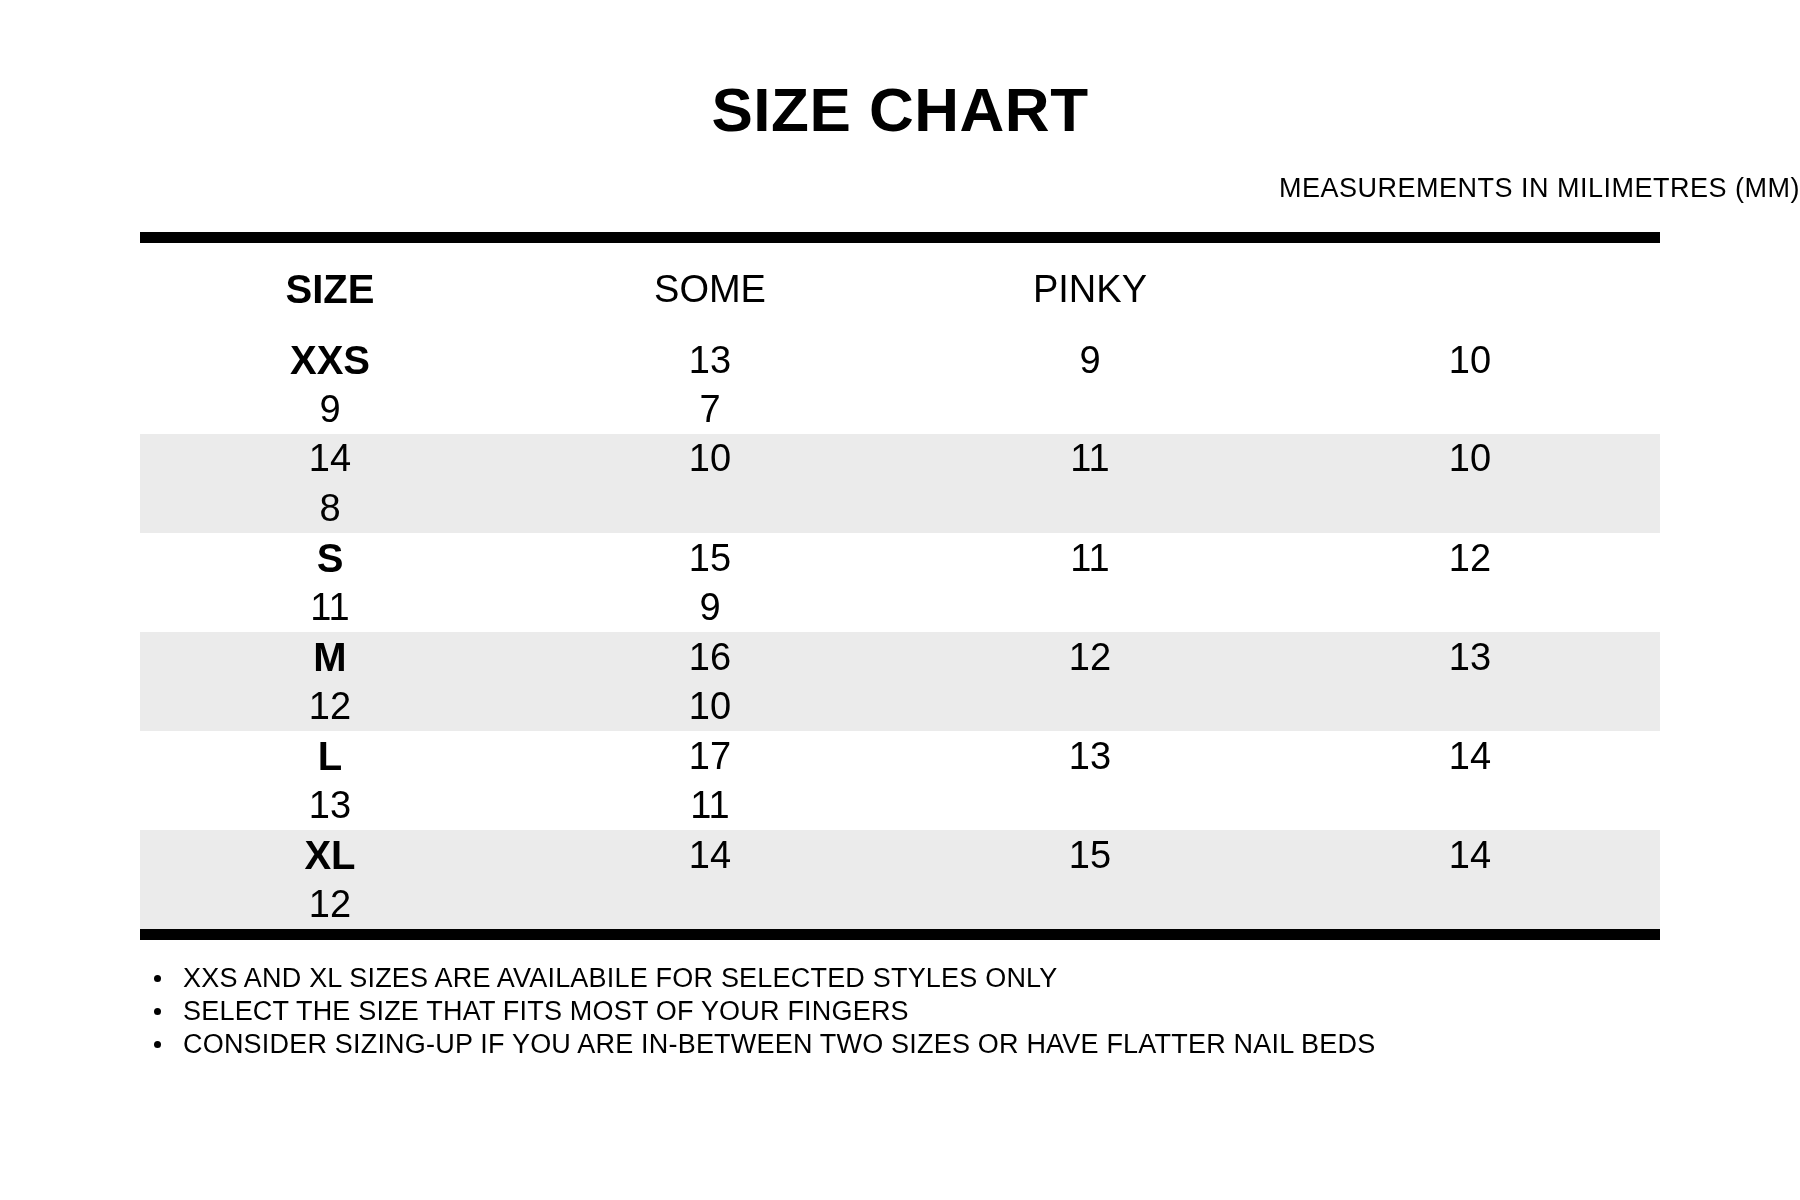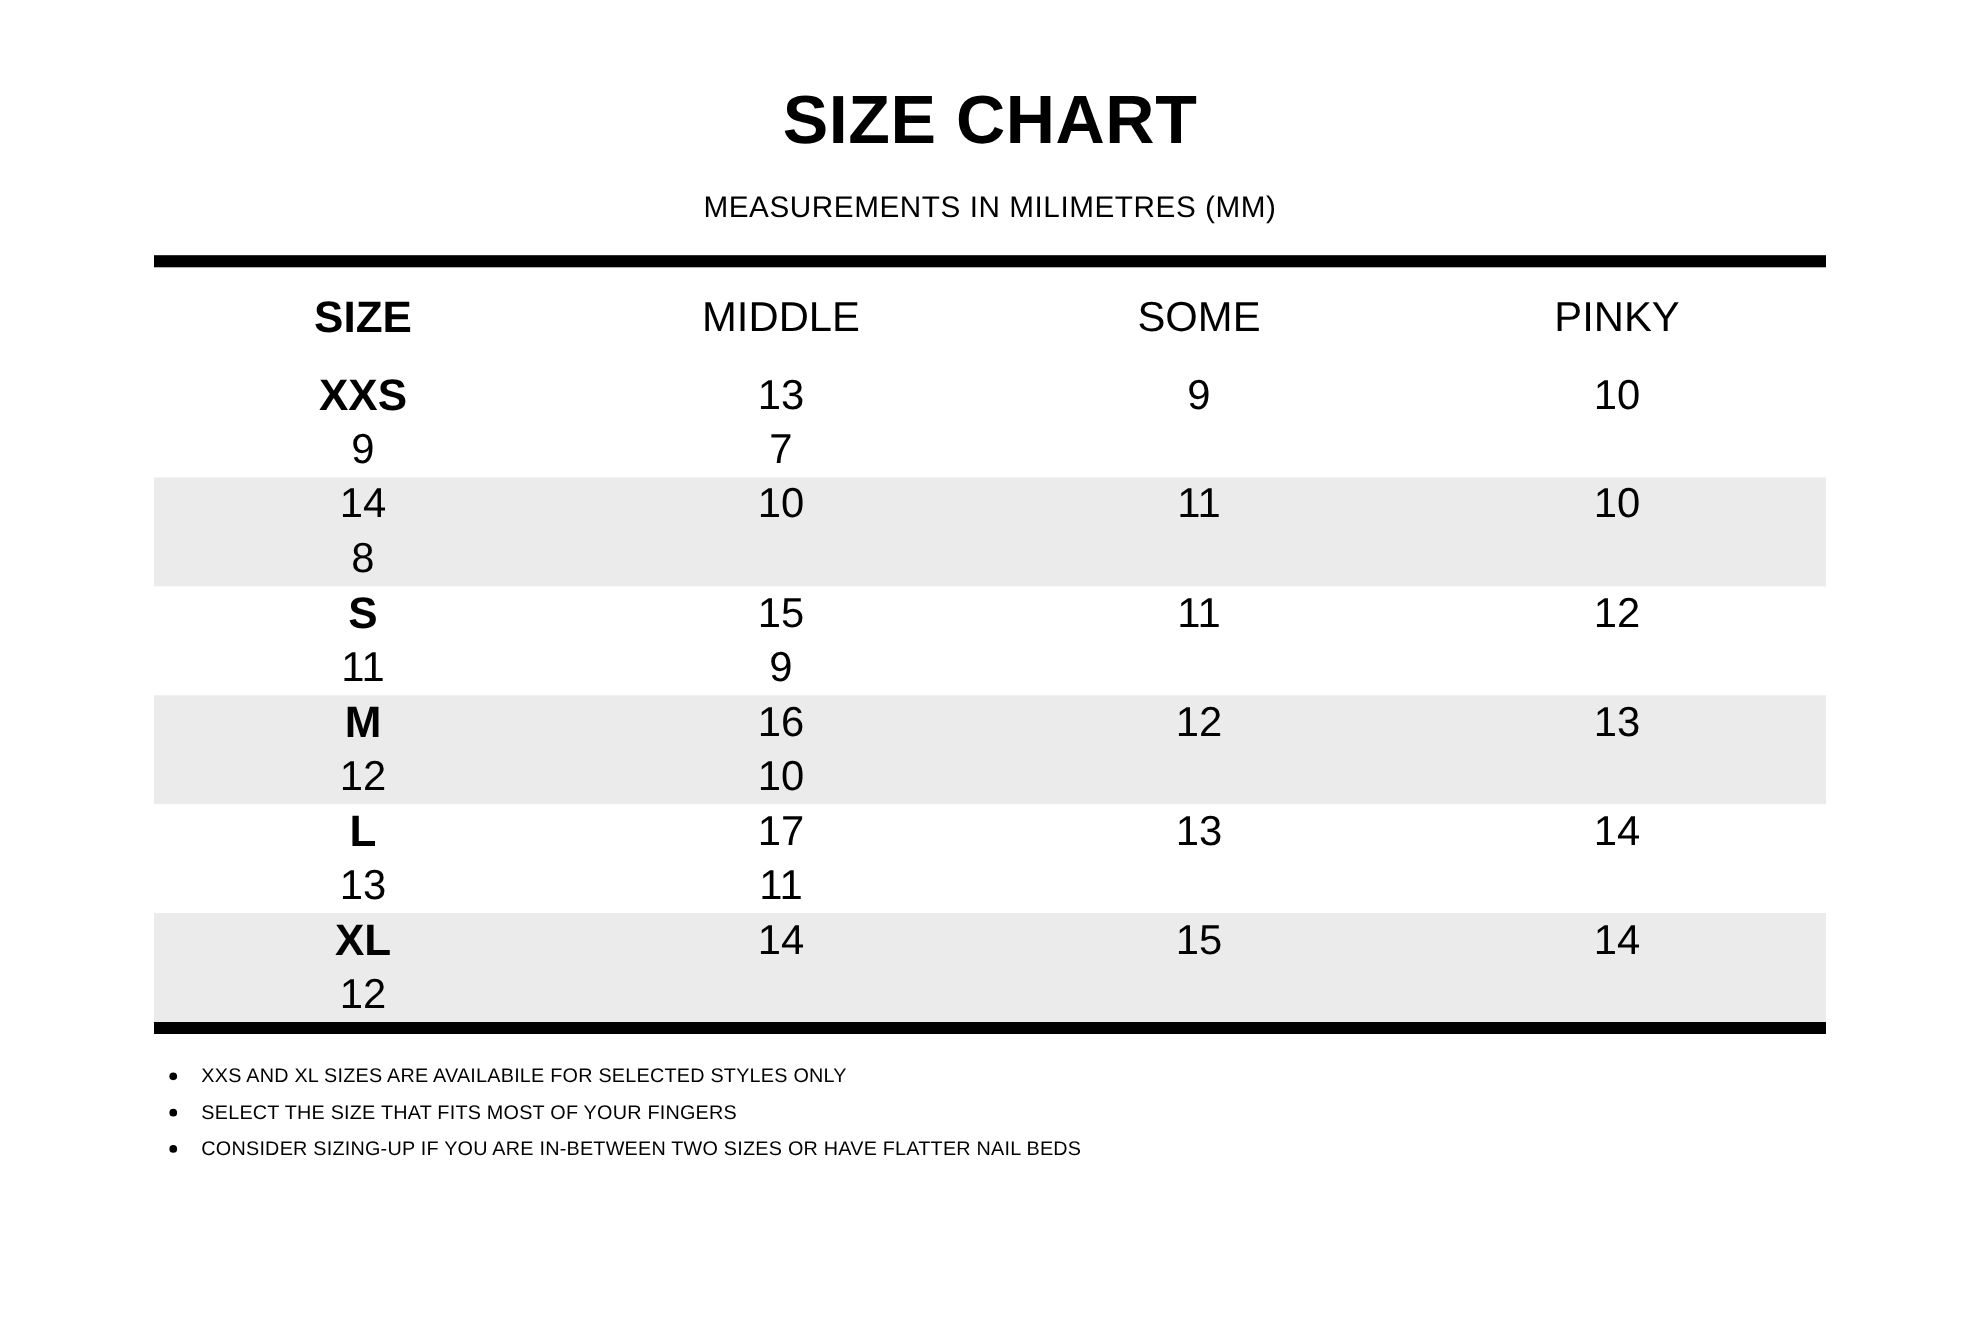--- a/index.html
+++ b/index.html
@@ -21,21 +21,21 @@
   .title {
     margin: 0;
     text-align: center;
     font-size: 62px;
     line-height: 64px;
     font-weight: 700;
     letter-spacing: 0.5px;
   }
   .subtitle {
     margin-top: 32px;
-    text-align: center;
+    text-align: right;
     font-size: 27px;
     line-height: 28px;
     font-weight: 400;
     letter-spacing: 0.5px;
   }
   .size-table {
     margin: 30px auto 0 auto;
     width: 1520px;
     border-top: 11px solid #000000;
     border-bottom: 11px solid #000000;
@@ -59,21 +59,21 @@
     font-weight: 700;
     font-size: 40px;
   }
   .notes {
     margin: 22px 0 0 154px;
     width: 1520px;
   }
   .note {
     display: flex;
     align-items: flex-start;
-    font-size: 18px;
+    font-size: 27px;
     line-height: 33px;
     letter-spacing: 0.2px;
   }
   .note .dot {
     flex: none;
     width: 7px;
     height: 7px;
     margin-top: 13px;
     border-radius: 50%;
     background: #000000;
@@ -88,21 +88,20 @@
 
 <div class="page">
 
   <h1 class="title">SIZE CHART</h1>
   <div class="subtitle">MEASUREMENTS IN MILIMETRES (MM)</div>
 
   <div class="size-table">
 
     <div class="row header-row">
       <div class="cell head size-col">SIZE</div>
-      <div class="cell head">MIDDLE</div>
       <div class="cell head">SOME</div>
       <div class="cell head">PINKY</div>
     </div>
 
     <div class="row data-row">
       <div class="cell size-col">XXS</div>
       <div class="cell">13</div>
       <div class="cell">9</div>
       <div class="cell">10</div>
       <div class="cell">9</div>

